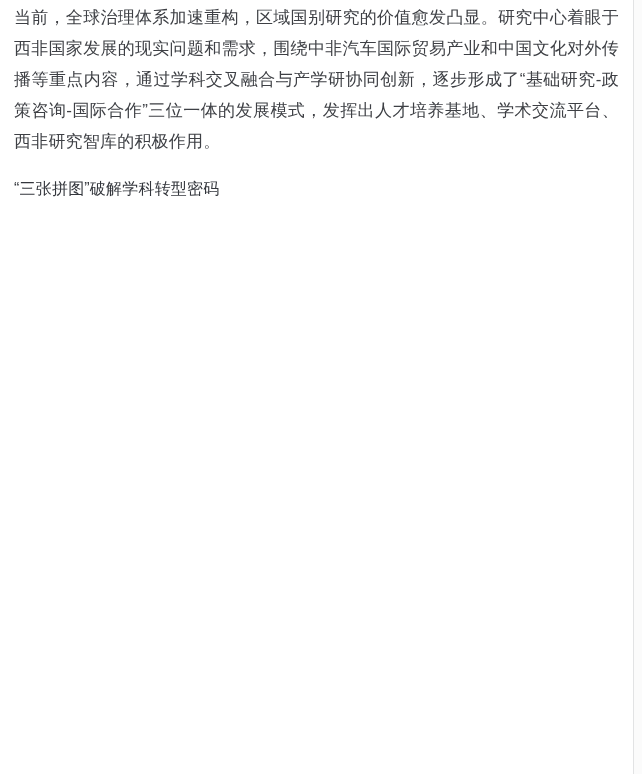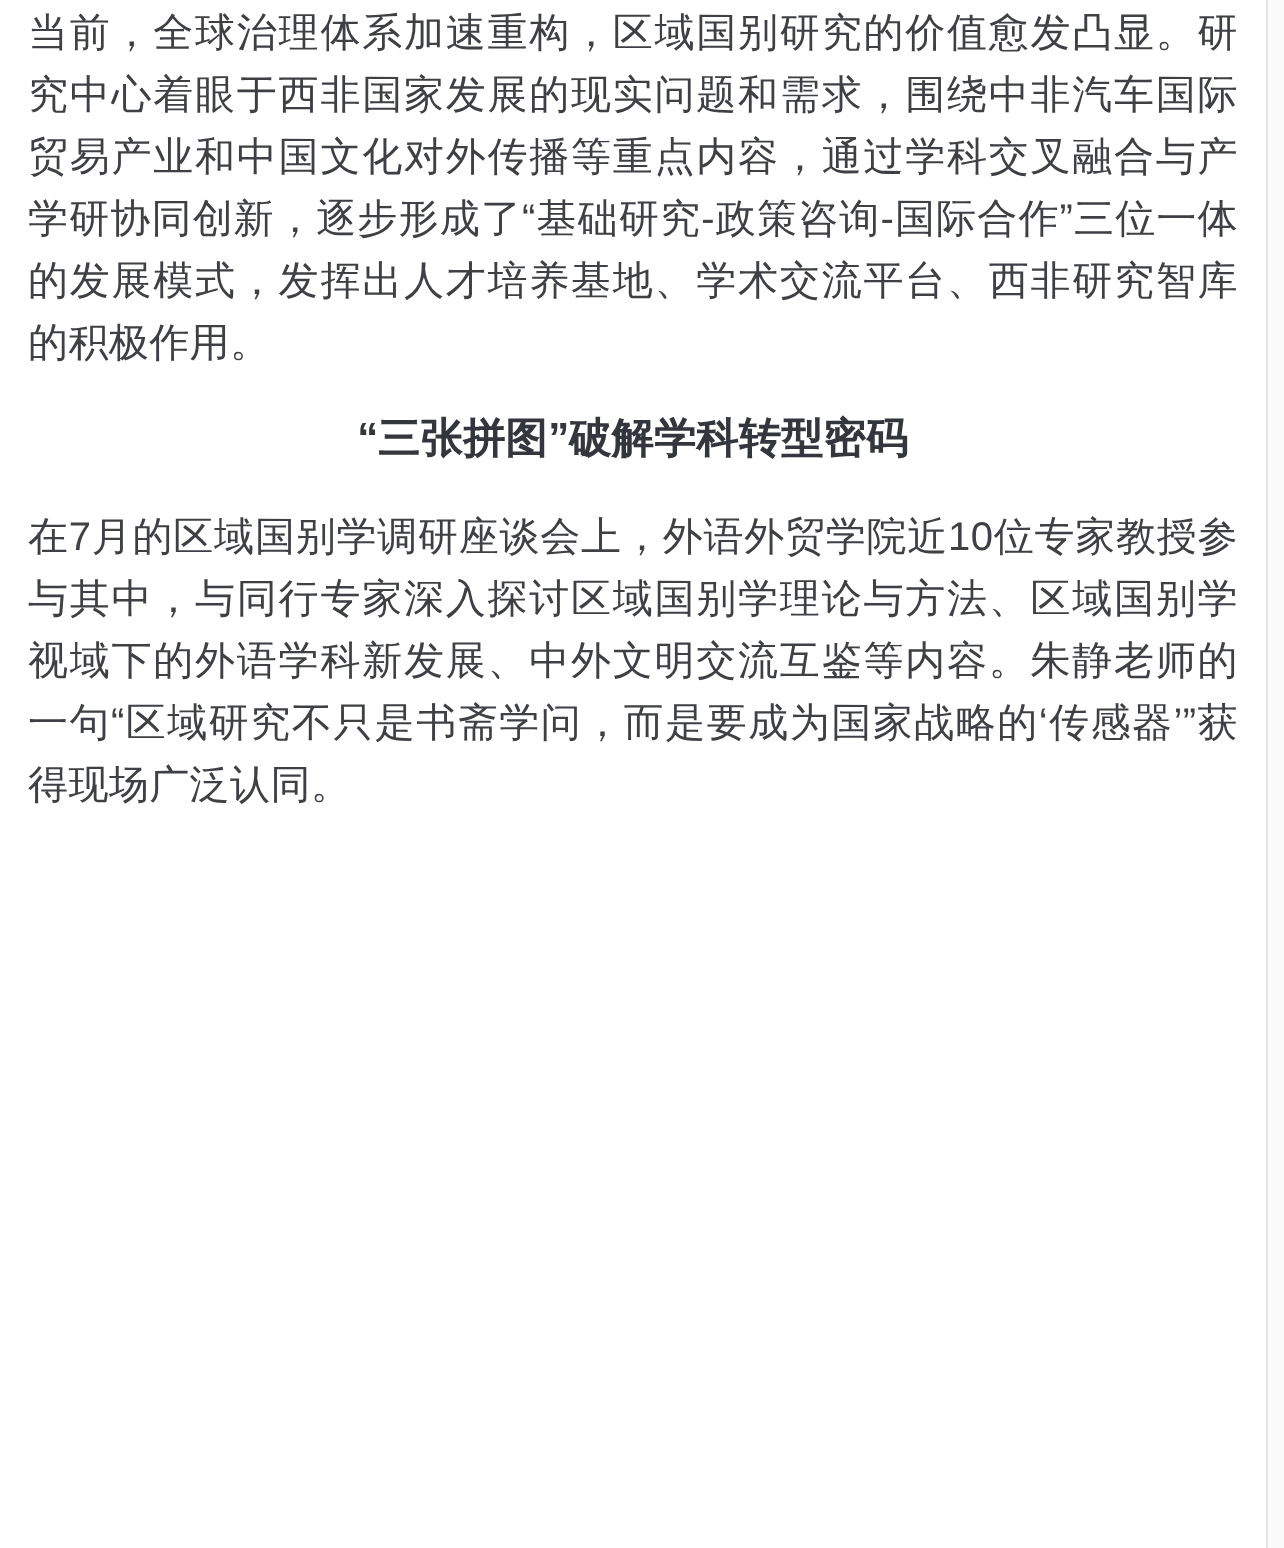--- a/index.html
+++ b/index.html
@@ -27,34 +27,33 @@
     position: absolute;
     left: 0;
     top: 0;
     width: 633px;
     height: 774px;
     padding: 2px 14px 0 14px;
     overflow: hidden;
   }
   .para {
     margin: 0 0 16px 0;
-    font-size: 20px;
+    font-size: 17px;
     line-height: 31px;
     color: var(--text-color);
     text-align: justify;
     letter-spacing: 0.2px;
   }
   .section-heading {
     margin: 14px 0 19px 0;
-    font-size: 21px;
+    font-size: 16px;
     line-height: 31px;
-    font-weight: 700;
+    font-weight: 400;
     color: var(--heading-color);
     letter-spacing: 0.2px;
-    text-align: center;
   }
   .right-divider {
     position: absolute;
     top: 0;
     right: 8px;
     width: 1px;
     height: 774px;
     background: var(--divider);
   }
   .scrollbar-track {
@@ -70,19 +69,18 @@
 <body>
 
 <div class="page">
   <div class="content">
     <p class="para">当前，全球治理体系加速重构，区域国别研究的价值愈发凸显。研究中心着眼于西非国家发展的现实问题和需求，围绕中非汽车国际贸易产业和中国文化对外传播等重点内容，通过学科交叉融合与产学研协同创新，逐步形成了“基础研究-政策咨询-国际合作”三位一体的发展模式，发挥出人才培养基地、学术交流平台、西非研究智库的积极作用。</p>
 
     <h2 class="section-heading">“三张拼图”破解学科转型密码</h2>
 
 
 
-    <p class="para">在7月的区域国别学调研座谈会上，外语外贸学院近10位专家教授参与其中，与同行专家深入探讨区域国别学理论与方法、区域国别学视域下的外语学科新发展、中外文明交流互鉴等内容。朱静老师的一句“区域研究不只是书斋学问，而是要成为国家战略的‘传感器’”获得现场广泛认同。</p>
 
   </div>
 
   <div class="right-divider"></div>
   <div class="scrollbar-track"></div>
 </div>
 
 </body></html>

